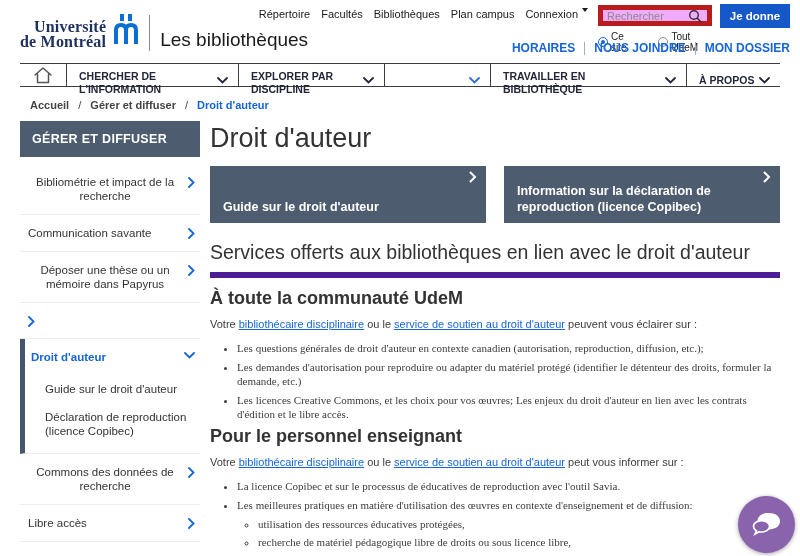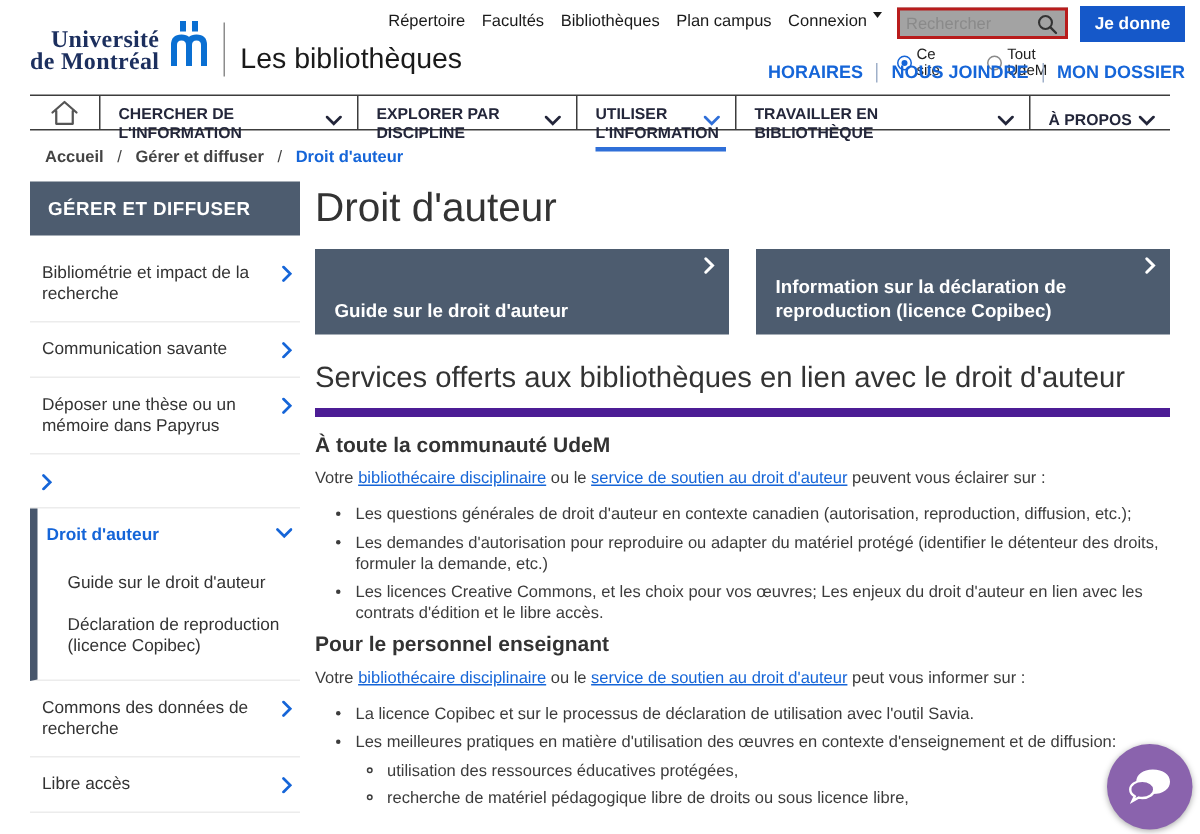--- a/index.html
+++ b/index.html
@@ -19,21 +19,21 @@
   .site-name { font-size:19px; color:#1a1a1a; margin-top:16px; }
 
   .util-links { position:absolute; top:8px; right:212px; display:flex; gap:11px;
                 font-size:11px; color:#1a1a1a; white-space:nowrap; align-items:center; }
   .util-link { cursor:pointer; }
   .connexion { display:flex; align-items:flex-start; gap:4px; }
   .caret-down { width:0; height:0; border-left:3.5px solid transparent;
                 border-right:3.5px solid transparent; border-top:4px solid #1a1a1a; }
 
   .search-col { position:absolute; top:5px; right:88px; width:114px; }
-  .search-box { display:flex; align-items:center; border:2px solid #b91c1c; height:21px; background:#a3a3a3; }
+  .search-box { display:flex; align-items:center; border:5px solid #b91c1c; height:21px; background:#f0abfc; }
   .search-input { border:none; outline:none; flex:1; min-width:0; font-size:11px; padding:0 4px;
                   color:#333; font-family:inherit; background:transparent; }
   .search-input::placeholder { color:#8a8a8a; }
   .search-btn { width:24px; height:100%; background:none; border:none; display:flex;
                 align-items:center; justify-content:center; cursor:pointer; padding:0; }
   .radios { display:flex; gap:22px; margin-top:5px; font-size:10px; color:#222; align-items:center; }
   .radio { display:flex; align-items:center; gap:3px; cursor:pointer; }
   .rc { width:10px; height:10px; border-radius:50%; flex-shrink:0; }
   .rc.sel { border:1.5px solid #1565d8; display:flex; align-items:center; justify-content:center; }
   .rc-dot { width:4px; height:4px; border-radius:50%; background:#1565d8; }
@@ -72,42 +72,42 @@
   
   .content { display:flex; margin:0 20px; gap:10px; align-items:flex-start; }
 
   
   .sidebar { width:180px; flex-shrink:0; }
   .sb-header { background:#4d5c6f; color:#fff; font-size:12.5px; font-weight:bold;
                padding:11px 12px; letter-spacing:.3px; }
   .sb-nav { margin-top:7px; }
   .sb-item { display:flex; justify-content:space-between; align-items:flex-start; gap:6px;
              padding:11px 5px 11px 8px; font-size:11.5px; line-height:14px; color:#333;
-             border-bottom:1px solid #ececec; cursor:pointer; }
+             border-bottom:1px solid #ececec; cursor:pointer;text-align:center; }
   .sb-item .sb-chev { flex-shrink:0; margin-top:2px; }
   .sb-group { border-left:5px solid #47566c; border-bottom:1px solid #ececec; padding-bottom:8px; }
   .sb-item.active { color:#1565d8; font-weight:bold; border-bottom:none; padding-left:6px; }
   .sb-child { padding:7px 5px 7px 20px; font-size:11.5px; color:#333; line-height:14px; cursor:pointer; }
 
   
   .main { flex:1; min-width:0; padding-top:2px; }
   .page-title { font-size:27px; font-weight:400; color:#333; margin:0 0 12px; }
   .cards { display:flex; gap:18px; }
   .card { flex:1; background:#4d5c6f; height:57px; position:relative; display:flex; align-items:flex-end;
           padding:8px 40px 8px 13px; color:#fff; font-size:12.5px; font-weight:bold; line-height:16px;
           cursor:pointer; }
   .card-arrow { position:absolute; top:5px; right:9px; }
 
   .section-title { font-size:19.5px; font-weight:400; color:#333; margin:18px 0 10px;
                    padding-bottom:8px; border-bottom:6px solid #4c1d95; }
-  .sub-heading { font-size:14px; font-weight:bold; color:#333; margin:0 0 8px; }
+  .sub-heading { font-size:18px; font-weight:bold; color:#333; margin:0 0 8px; }
   .intro { font-size:11px; color:#3c3c3c; margin:0 0 9px; line-height:15px; }
   .intro a { color:#1565d8; text-decoration:underline; cursor:pointer; }
   ul.blist { margin:0; padding-left:27px; font-size:11px; color:#3c3c3c; }
-  ul.blist > li { margin-bottom:5px; line-height:14px; }
+  ul.blist > li { margin-bottom:5px; line-height:14px;font-family:Liberation Serif, serif; }
   ul.sublist { list-style:circle; padding-left:21px; margin:5px 0 0; }
   ul.sublist > li { margin-bottom:4px; line-height:14px; }
 
   
   .chat-btn { position:absolute; right:5px; bottom:3px; width:57px; height:57px; border-radius:50%;
               background:#8a63ad; display:flex; align-items:center; justify-content:center;
               cursor:pointer; box-shadow:0 1px 4px rgba(0,0,0,.35); }
 </style>
 </head>
 <body>
@@ -187,21 +187,20 @@
         <polyline points="1,1 5.5,5.5 10,1" fill="none" stroke="currentColor" stroke-width="1.8" stroke-linecap="round"></polyline>
       </svg>
   </div>
   <div class="tab t1">
     <span class="tab-label">EXPLORER PAR DISCIPLINE</span>
     <svg class="chev" width="11" height="7" viewBox="0 0 11 7">
         <polyline points="1,1 5.5,5.5 10,1" fill="none" stroke="currentColor" stroke-width="1.8" stroke-linecap="round"></polyline>
       </svg>
   </div>
   <div class="tab t2 active">
-    <span class="tab-label">UTILISER L'INFORMATION</span>
     <svg class="chev" width="11" height="7" viewBox="0 0 11 7">
         <polyline points="1,1 5.5,5.5 10,1" fill="none" stroke="currentColor" stroke-width="1.8" stroke-linecap="round"></polyline>
       </svg>
   </div>
   <div class="tab t3">
     <span class="tab-label">TRAVAILLER EN BIBLIOTHÈQUE</span>
     <svg class="chev" width="11" height="7" viewBox="0 0 11 7">
         <polyline points="1,1 5.5,5.5 10,1" fill="none" stroke="currentColor" stroke-width="1.8" stroke-linecap="round"></polyline>
       </svg>
   </div>
@@ -301,21 +300,21 @@
     <p class="intro"><span>Votre </span><a>bibliothécaire disciplinaire</a><span> ou le </span><a>service de soutien au droit d'auteur</a><span> peuvent vous éclairer sur :</span></p>
     <ul class="blist">
       <li>Les questions générales de droit d'auteur en contexte canadien (autorisation, reproduction, diffusion, etc.);</li>
       <li>Les demandes d'autorisation pour reproduire ou adapter du matériel protégé (identifier le détenteur des droits, formuler la demande, etc.)</li>
       <li>Les licences Creative Commons, et les choix pour vos œuvres; Les enjeux du droit d'auteur en lien avec les contrats d'édition et le libre accès.</li>
     </ul>
 
     <h3 class="sub-heading">Pour le personnel enseignant</h3>
     <p class="intro"><span>Votre </span><a>bibliothécaire disciplinaire</a><span> ou le </span><a>service de soutien au droit d'auteur</a><span> peut vous informer sur :</span></p>
     <ul class="blist">
-      <li>La licence Copibec et sur le processus de déclaration de utilisation avec l'outil Savia.</li>
+      <li>La licence Copibec et sur le processus de éducatives de reproduction avec l'outil Savia.</li>
       <li><span>Les meilleures pratiques en matière d'utilisation des œuvres en contexte d'enseignement et de diffusion:</span>
         <ul class="sublist">
           <li>utilisation des ressources éducatives protégées,</li>
           <li>recherche de matériel pédagogique libre de droits ou sous licence libre,</li>
 
         </ul>
       </li>
     </ul>
   </main>
 </div>

